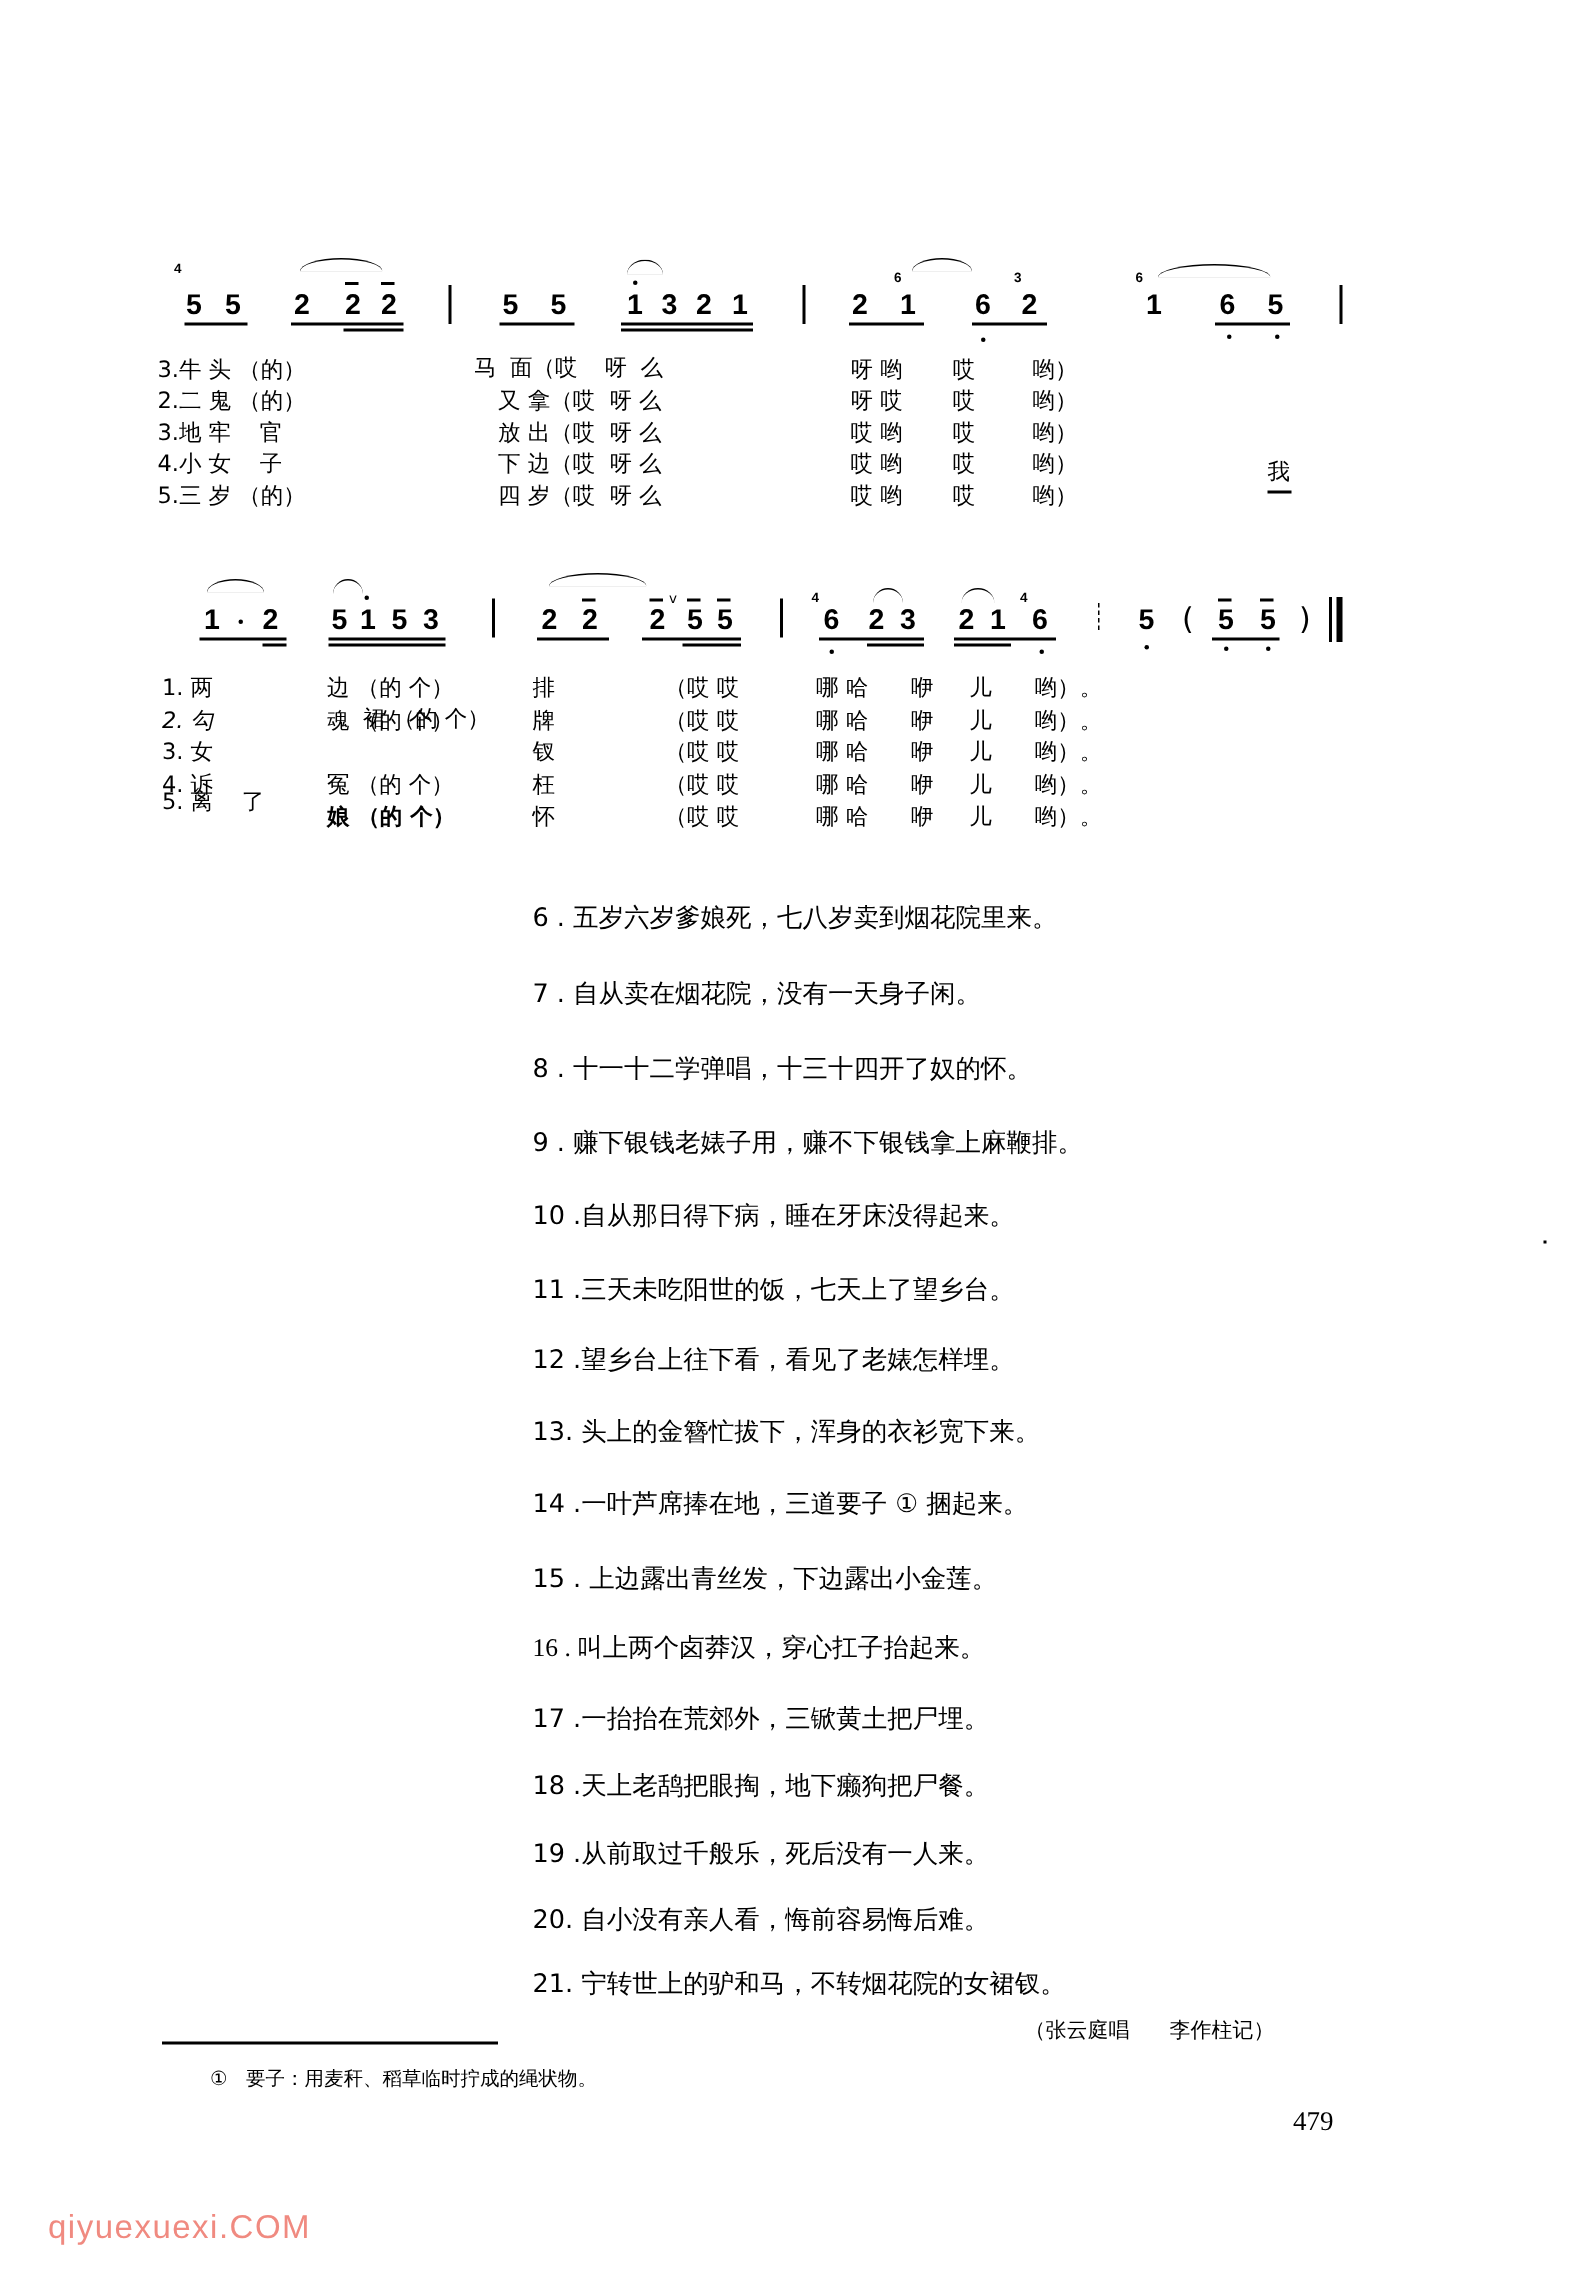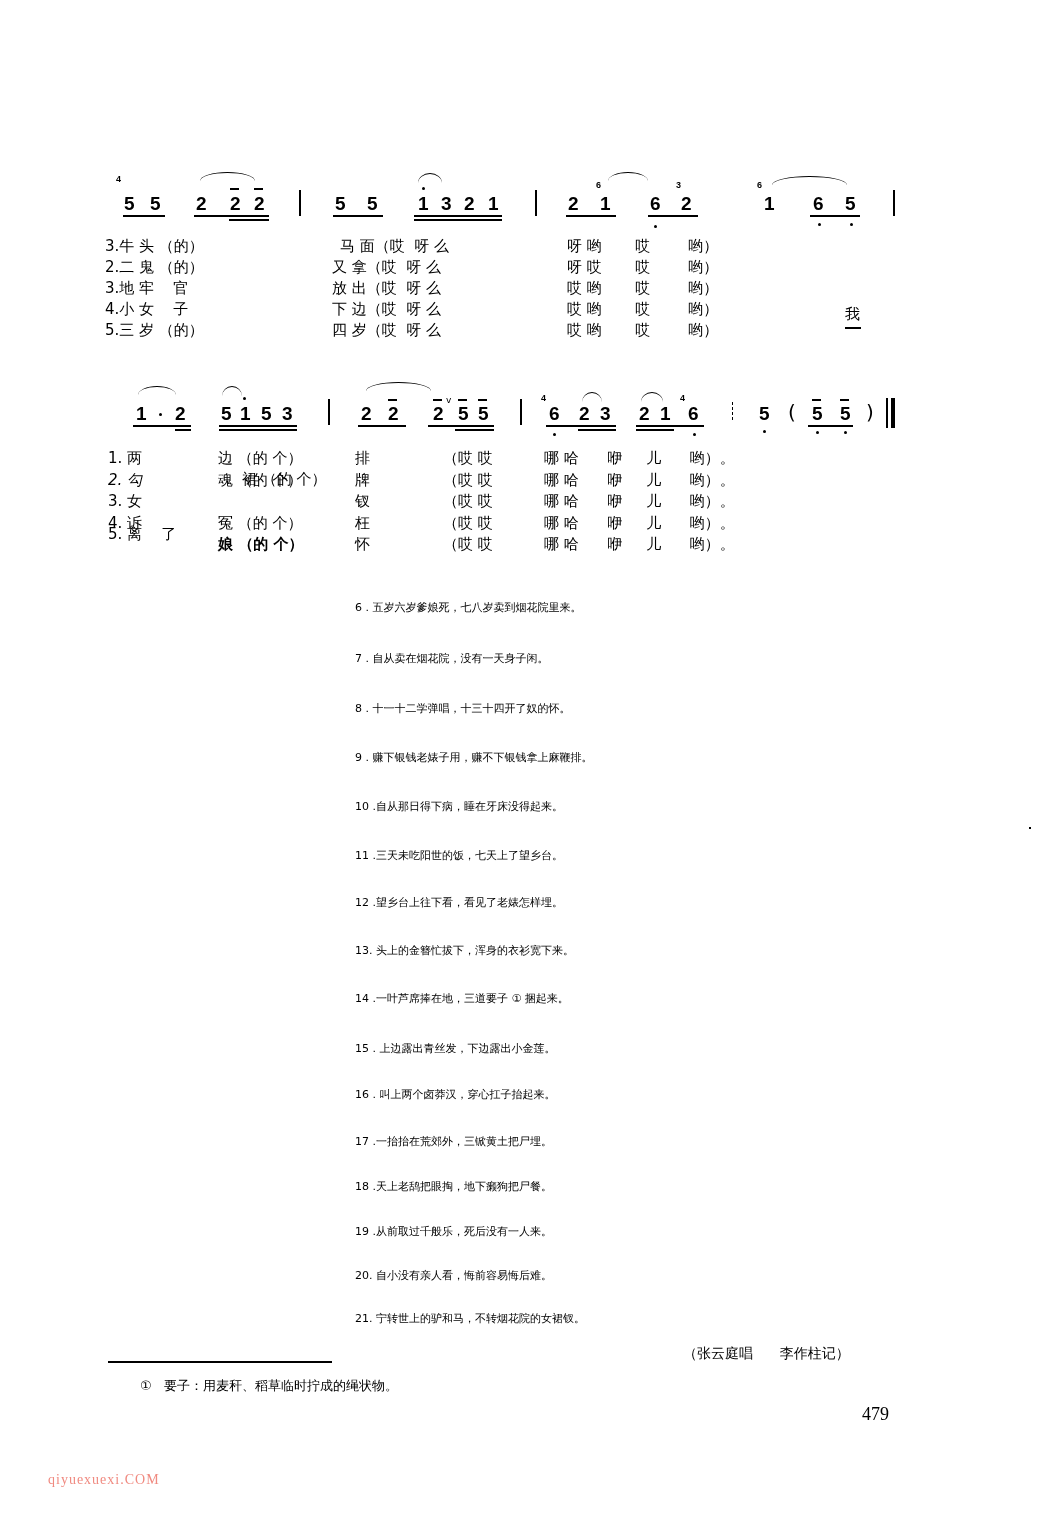--- a/index.html
+++ b/index.html
@@ -5,21 +5,21 @@
   html, body { margin:0; padding:0; background:#ffffff; }
   body { width:1054px; height:1514px; position:relative; overflow:hidden;
          font-family:"DejaVu Sans", sans-serif; color:#000; }
   .abs { position:absolute; }
   .note { position:absolute; font-family:"Liberation Sans", sans-serif; font-weight:bold; font-size:19px; line-height:20px; }
   .bar { position:absolute; width:1.5px; background:#000; }
   .uline { position:absolute; height:1.5px; background:#000; }
   .slur { position:absolute; border-top:1.5px solid #000; border-radius:50% 50% 0 0 / 100% 100% 0 0; height:8px; }
   .dot { position:absolute; width:3px; height:3px; background:#000; border-radius:50%; }
   .lyr { position:absolute; font-size:15px; line-height:21px; white-space:pre; }
-  .verse { position:absolute; left:355px; font-size:11px; white-space:pre; }
+  .verse { position:absolute; left:355px; font-size:17px; white-space:pre; }
   .grace { position:absolute; font-size:9px; font-weight:bold; font-family:"Liberation Sans", sans-serif; }
 </style>
 </head>
 <body>
 
 <div>
   <span class="grace" style="left:116px;top:174px;">4</span>
   <span class="note" style="left:124px;top:194px;">5</span>
   <span class="note" style="left:150px;top:194px;">5</span>
   <div class="uline" style="left:123px;top:215px;width:42px;"></div>
@@ -63,21 +63,21 @@
   <span class="note" style="left:813px;top:194px;">6</span>
   <span class="note" style="left:845px;top:194px;">5</span>
   <div class="uline" style="left:810px;top:215px;width:50px;"></div>
   <div class="dot" style="left:818px;top:223px;"></div>
   <div class="dot" style="left:850px;top:223px;"></div>
   <div class="bar" style="left:893px;top:190px;height:26px;"></div>
 </div>
 
 <div>
   <span class="lyr" style="left:105px;top:236px;">3.牛 头 （的）</span>
-  <span class="lyr" style="left:340px;top:236px;">马 面（哎  呀 么</span>
+  <span class="lyr" style="left:316px;top:236px;font-family:Liberation Mono, monospace;">马 面（哎  呀 么</span>
   <span class="lyr" style="left:567px;top:236px;">呀 哟       哎        哟）</span>
 
   <span class="lyr" style="left:105px;top:257px;">2.二 鬼 （的）</span>
   <span class="lyr" style="left:332px;top:257px;">又 拿（哎  呀 么</span>
   <span class="lyr" style="left:567px;top:257px;">呀 哎       哎        哟）</span>
 
   <span class="lyr" style="left:105px;top:278px;">3.地 牢    官</span>
   <span class="lyr" style="left:332px;top:278px;">放 出（哎  呀 么</span>
   <span class="lyr" style="left:567px;top:278px;">哎 哟       哎        哟）</span>
 
@@ -196,30 +196,30 @@
   <div class="verse" style="top:600px;">6 . 五岁六岁爹娘死，七八岁卖到烟花院里来。</div>
   <div class="verse" style="top:651px;">7 . 自从卖在烟花院，没有一天身子闲。</div>
   <div class="verse" style="top:701px;">8 . 十一十二学弹唱，十三十四开了奴的怀。</div>
   <div class="verse" style="top:750px;">9 . 赚下银钱老婊子用，赚不下银钱拿上麻鞭排。</div>
   <div class="verse" style="top:799px;">10 .自从那日得下病，睡在牙床没得起来。</div>
   <div class="verse" style="top:848px;">11 .三天未吃阳世的饭，七天上了望乡台。</div>
   <div class="verse" style="top:895px;">12 .望乡台上往下看，看见了老婊怎样埋。</div>
   <div class="verse" style="top:943px;text-align:center;">13. 头上的金簪忙拔下，浑身的衣衫宽下来。</div>
   <div class="verse" style="top:991px;">14 .一叶芦席捧在地，三道要子 ① 捆起来。</div>
   <div class="verse" style="top:1041px;">15 . 上边露出青丝发，下边露出小金莲。</div>
-  <div class="verse" style="top:1087px;">16 . 叫上两个卤莽汉，穿心扛子抬起来。</div>
+  <div class="verse" style="top:1087px;font-family:Liberation Serif, serif;">16 . 叫上两个卤莽汉，穿心扛子抬起来。</div>
   <div class="verse" style="top:1134px;">17 .一抬抬在荒郊外，三锨黄土把尸埋。</div>
   <div class="verse" style="top:1179px;">18 .天上老鸹把眼掏，地下癞狗把尸餐。</div>
   <div class="verse" style="top:1224px;">19 .从前取过千般乐，死后没有一人来。</div>
   <div class="verse" style="top:1268px;">20. 自小没有亲人看，悔前容易悔后难。</div>
   <div class="verse" style="top:1311px;">21. 宁转世上的驴和马，不转烟花院的女裙钗。</div>
 </div>
 
 <div class="abs" style="left:683px;top:1345px;font-size:14px;white-space:pre;">（张云庭唱      李作柱记）</div>
 
 <div class="abs" style="left:108px;top:1361px;width:224px;height:2px;background:#000;"></div>
 <div class="abs" style="left:140px;top:1377px;font-size:13px;white-space:pre;">①   要子：用麦秆、稻草临时拧成的绳状物。</div>
 
 <div class="abs" style="left:862px;top:1404px;font-size:18px;font-family:'Liberation Serif', serif;">479</div>
 
 <div class="abs" style="left:1029px;top:827px;width:2px;height:2px;background:#000;"></div>
 
-<div class="abs" style="left:48px;top:1472px;font-size:14px;color:#f08a80;font-family:Liberation Serif, serif;letter-spacing:1px;">qiyuexuexi.COM</div>
+<div class="abs" style="left:32px;top:1472px;font-size:22px;color:#f08a80;font-family:Liberation Sans, sans-serif;letter-spacing:1px;">qiyuexuexi.COM</div>
 
 </body></html>

